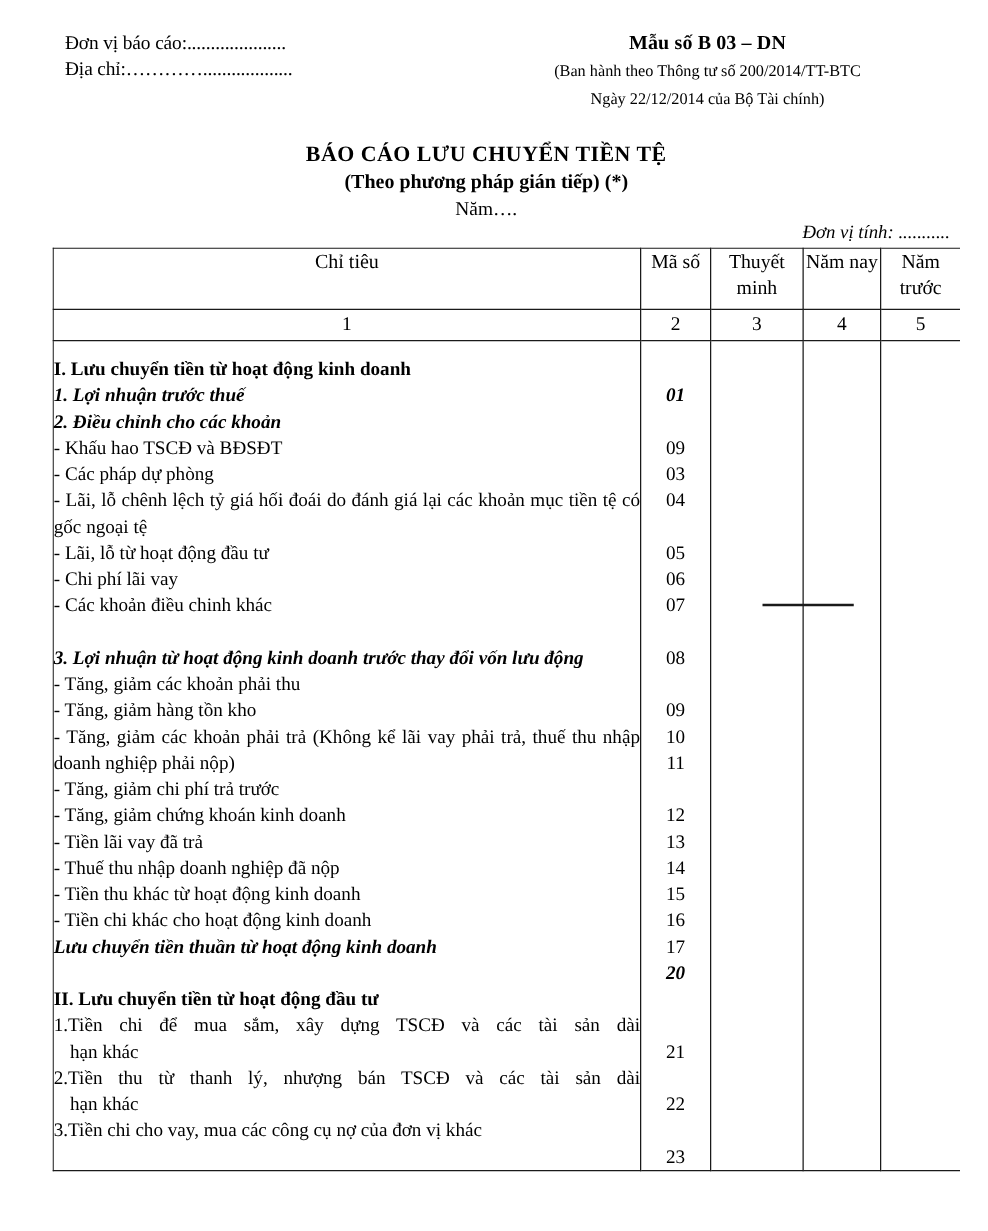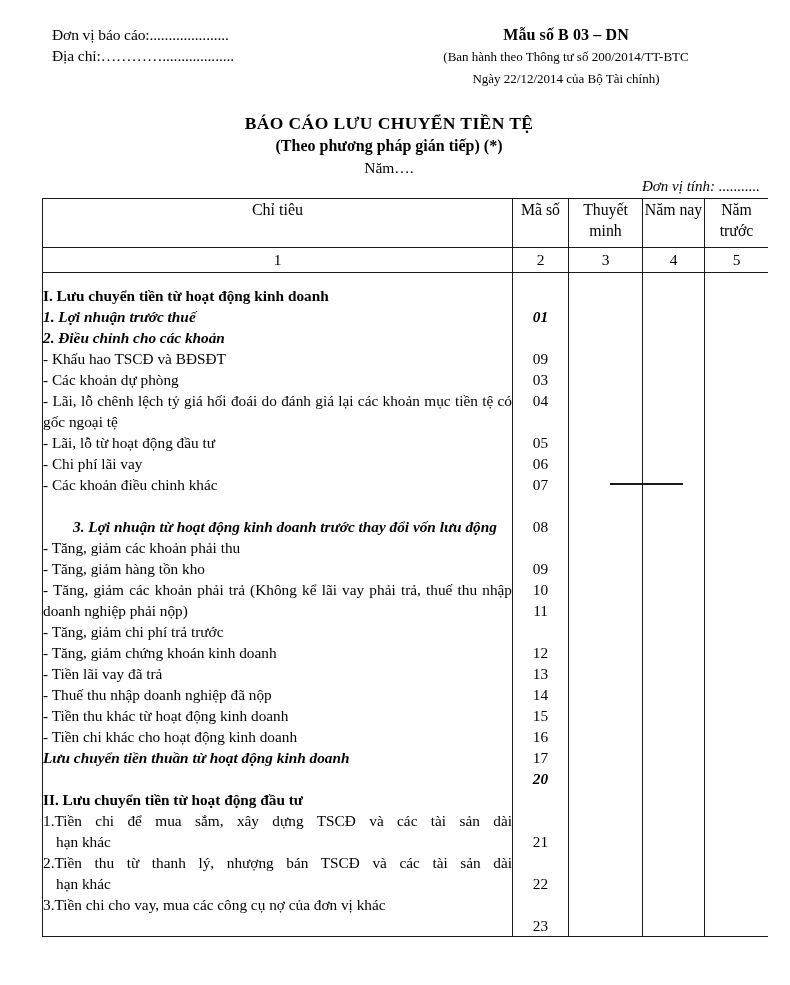--- a/index.html
+++ b/index.html
@@ -232,27 +232,27 @@
         <td>5</td>
       </tr>
     </thead>
     <tbody>
       <tr>
         <td class="ind" id="ind-cell" style="padding-top: 12px;">
             <div class="rowline bold">I. Lưu chuyển tiền từ hoạt động kinh doanh</div>
             <div class="rowline bi">1. Lợi nhuận trước thuế</div>
             <div class="rowline bi">2. Điều chỉnh cho các khoản</div>
             <div class="rowline">- Khấu hao TSCĐ và BĐSĐT</div>
-            <div class="rowline">- Các khoản dự phòng</div>
+            <div class="rowline">- Các pháp dự phòng</div>
             <div class="rowline wrap" style="text-align: justify;">- Lãi, lỗ chênh lệch tỷ giá hối đoái do đánh giá lại các khoản mục tiền tệ có gốc ngoại tệ</div>
             <div class="rowline">- Lãi, lỗ từ hoạt động đầu tư</div>
             <div class="rowline">- Chi phí lãi vay</div>
             <div class="rowline">- Các khoản điều chinh khác</div>
             <div class="rowline spacer">&nbsp;</div>
-            <div class="rowline wrap bi" style="text-align: justify; margin-left: 30px;">3. Lợi nhuận từ hoạt động kinh doanh trước thay đổi vốn lưu động</div>
+            <div class="rowline wrap bi" style="text-align: justify;">3. Lợi nhuận từ hoạt động kinh doanh trước thay đổi vốn lưu động</div>
             <div class="rowline">- Tăng, giảm các khoản phải thu</div>
             <div class="rowline">- Tăng, giảm hàng tồn kho</div>
             <div class="rowline wrap" style="text-align: justify;">- Tăng, giảm các khoản phải trả (Không kể lãi vay phải trả, thuế thu nhập doanh nghiệp phải nộp)</div>
             <div class="rowline">- Tăng, giảm chi phí trả trước</div>
             <div class="rowline">- Tăng, giảm chứng khoán kinh doanh</div>
             <div class="rowline">- Tiền lãi vay đã trả</div>
             <div class="rowline">- Thuế thu nhập doanh nghiệp đã nộp</div>
             <div class="rowline">- Tiền thu khác từ hoạt động kinh doanh</div>
             <div class="rowline">- Tiền chi khác cho hoạt động kinh doanh</div>
             <div class="rowline bi">Lưu chuyển tiền thuần từ hoạt động kinh doanh</div>

